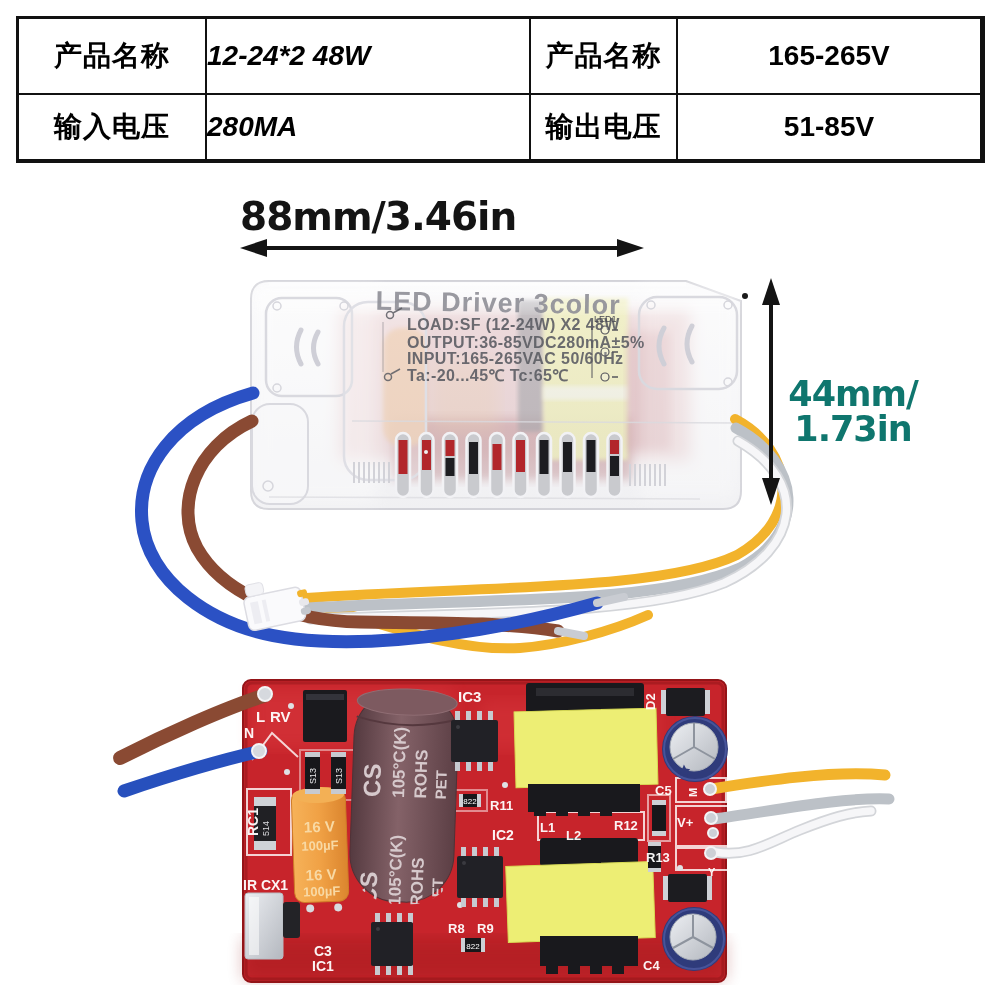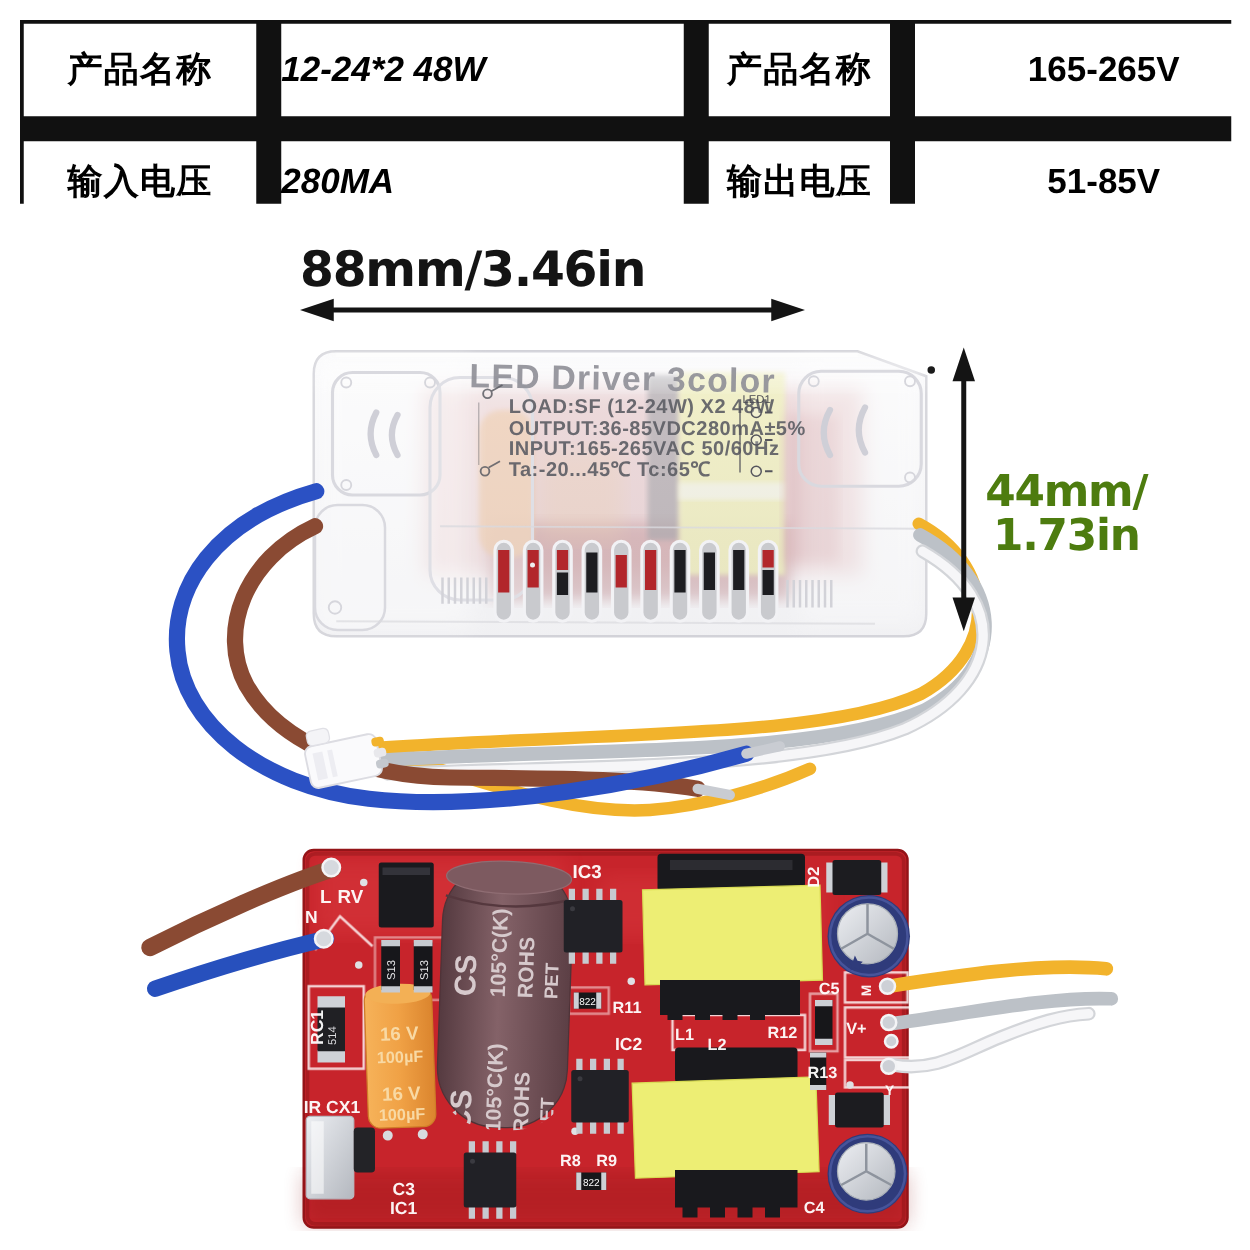--- a/index.html
+++ b/index.html
@@ -2,31 +2,31 @@
 <html><head>
 <meta charset="utf-8">
 <style>
   html,body{margin:0;padding:0;background:#fff;}
   .canvas{position:relative;width:1000px;height:1000px;background:#ffffff;overflow:hidden;
           font-family:"Liberation Sans",sans-serif;}
   
   .spec-table{position:absolute;left:16px;top:16px;width:969px;height:147px;
               background:#111;display:grid;
               grid-template-columns:186px 322px 145px 302px;
-              grid-template-rows:74px 64px;gap:20px;padding:3px;box-sizing:border-box;}
+              grid-template-rows:74px 64px;gap:2px;padding:3px;box-sizing:border-box;}
   .spec-cell{background:#fff;display:flex;align-items:center;justify-content:center;
              font-size:28px;font-weight:600;color:#000;letter-spacing:1px;white-space:nowrap;}
   .spec-cell.value-left{justify-content:flex-start;letter-spacing:0;font-style:italic;}
   .spec-cell.value-center{letter-spacing:0;}
   
   .dim-w{position:absolute;left:240px;top:194px;width:390px;
          font-size:39px;font-weight:600;letter-spacing:-1px;color:#141414;
          font-family:"DejaVu Sans",sans-serif;}
   .dim-h{position:absolute;left:780px;top:377px;width:146px;text-align:center;
-         font-size:35px;line-height:35px;font-weight:600;letter-spacing:-1px;color:#4d7c0f;
+         font-size:35px;line-height:35px;font-weight:600;letter-spacing:-1px;color:#0f766e;
          font-family:"DejaVu Sans",sans-serif;}
   .photo{position:absolute;left:0;top:0;width:1000px;height:1000px;}
   svg text{font-family:"Liberation Sans",sans-serif;}
 </style>
 </head>
 <body>
 
 <div class="canvas">
 
   <div class="spec-table">

